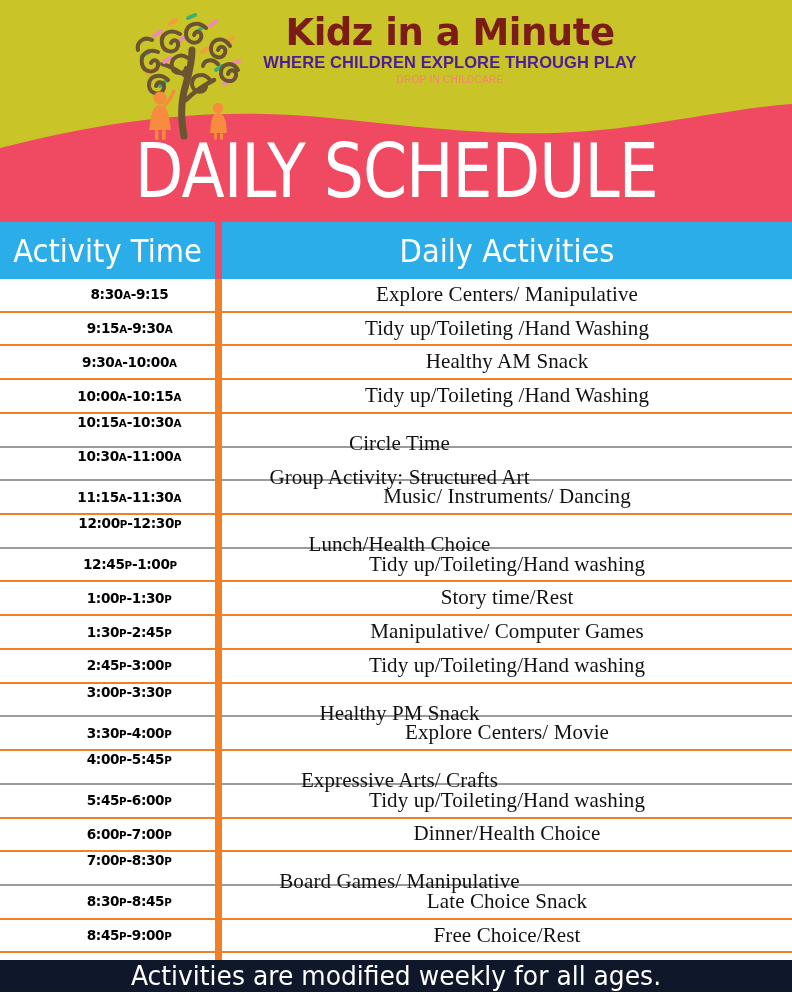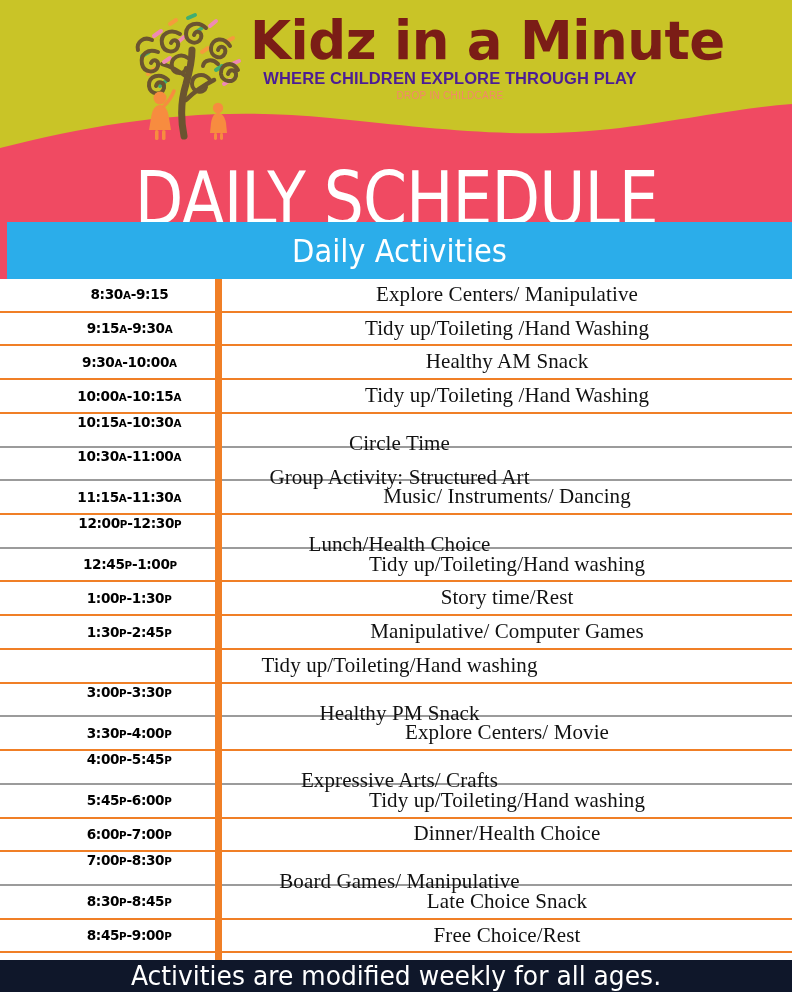--- a/index.html
+++ b/index.html
@@ -46,21 +46,21 @@
   }
   .brand-block {
     position: absolute;
     left: 250px;
     top: 14px;
     width: 400px;
     text-align: center;
   }
   .brand-title {
     font-family: "DejaVu Sans", sans-serif;
-    font-size: 53px;
+    font-size: 37px;
     font-weight: bold;
     color: #7b1d16;
     letter-spacing: -0.5px;
     line-height: 1.02;
     white-space: nowrap;
   }
   .brand-sub1 {
     font-family: "Liberation Sans", sans-serif;
     font-size: 16.5px;
     font-weight: bold;
@@ -83,21 +83,20 @@
   .title-band {
     position: absolute;
     left: 0;
     top: 118px;
     width: 792px;
     height: 104px;
     z-index: 3;
     display: flex;
     align-items: center;
     justify-content: center;
-    margin-top: 28px;
   }
   .title-text {
     font-family: "DejaVu Sans", sans-serif;
     font-size: 62px;
     font-weight: normal;
     color: #ffffff;
     letter-spacing: -1px;
     white-space: nowrap;
     transform: scaleY(1.22) scaleX(1.02);
     transform-origin: center;
@@ -305,20 +304,23 @@
       <div class="brand-sub2">DROP IN CHILDCARE</div>
     </div>
   </div>
 </div>
 
 <div class="title-band">
   <div class="title-text">DAILY SCHEDULE</div>
 </div>
 
 <div class="col-header">
+  <div class="ch-time">
+    <span class="ch-label">Activity Time</span>
+  </div>
   <div class="ch-gap"></div>
   <div class="ch-act">
     <span class="ch-label">Daily Activities</span>
   </div>
 </div>
 
 <div class="table">
   <div class="divider"></div>
   <div id="rows-host">
       <div class="row">
@@ -403,20 +405,23 @@
       </div>
       <div class="row">
         <div class="cell-time">
           <span class="time-text">1:30<span class="mer">P</span>-2:45<span class="mer">P</span></span>
         </div>
         <div class="cell-act">
           <span class="act-text">Manipulative/ Computer Games</span>
         </div>
       </div>
       <div class="row">
+        <div class="cell-time">
+          <span class="time-text">2:45<span class="mer">P</span>-3:00<span class="mer">P</span></span>
+        </div>
         <div class="cell-act">
           <span class="act-text">Tidy up/Toileting/Hand washing</span>
         </div>
       </div>
       <div class="row rule-grey">
         <div class="cell-time">
           <span class="time-text">3:00<span class="mer">P</span>-3:30<span class="mer">P</span></span>
         </div>
         <div class="cell-act">
           <span class="act-text">Healthy PM Snack</span>

